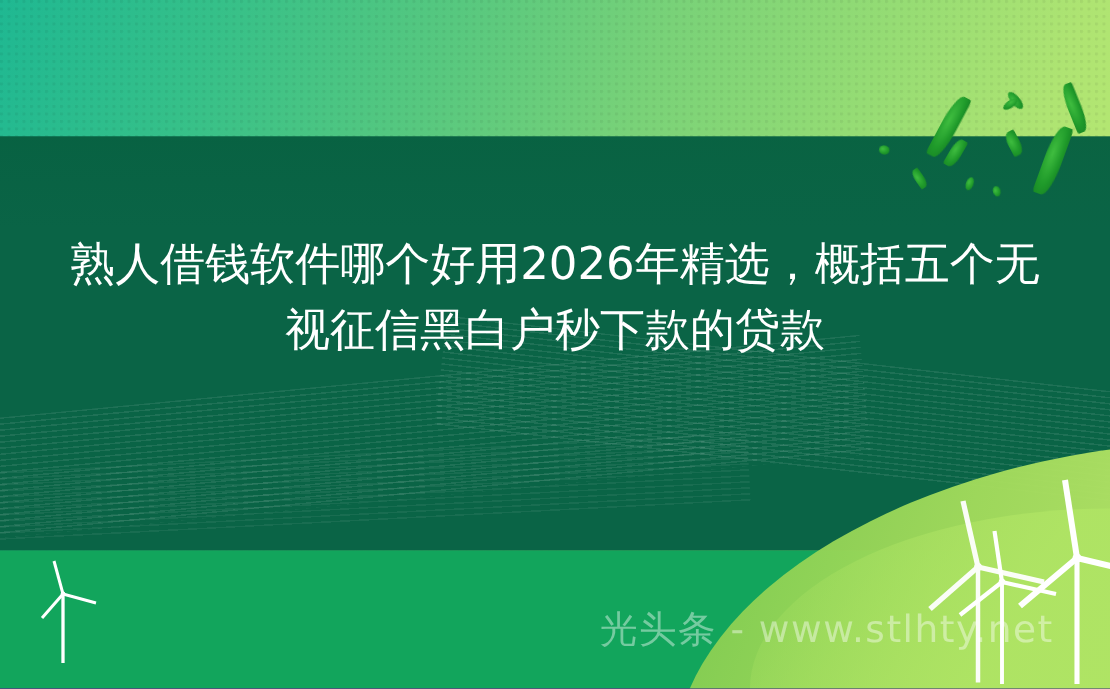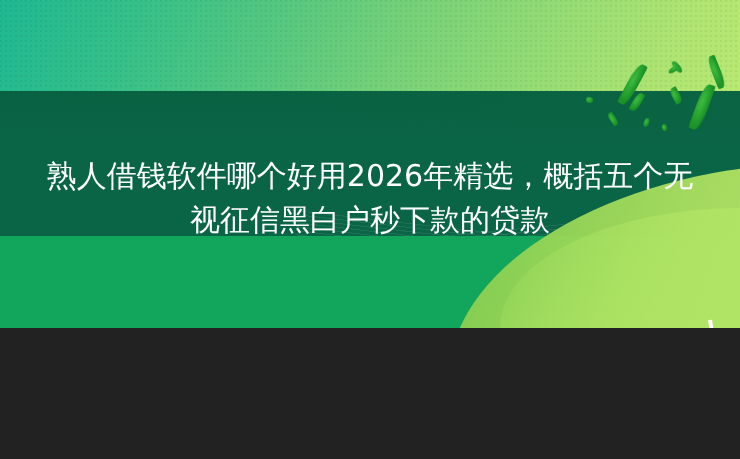--- a/index.html
+++ b/index.html
@@ -3,21 +3,21 @@
 <meta charset="utf-8">
 <style>
   html, body {
     margin: 0;
     padding: 0;
     background: #222;
   }
   #stage {
     position: relative;
     width: 740px;
-    height: 328px;
+    height: 459px;
     overflow: hidden;
     font-family: "DejaVu Sans", "Liberation Sans", sans-serif;
     background: #8b5cf6;
   }
 
   
   .bg-gradient {
     position: absolute;
     inset: 0;
     background: linear-gradient(110deg,
@@ -262,14 +262,15 @@
       <line x1="58" y1="52" x2="58" y2="136" stroke="#ffffff" stroke-width="3.4"></line>
       <line x1="58" y1="52" x2="50" y2="0" stroke="#ffffff" stroke-width="4"></line>
       <line x1="58" y1="52" x2="108" y2="64" stroke="#ffffff" stroke-width="4"></line>
       <line x1="58" y1="52" x2="20" y2="84" stroke="#ffffff" stroke-width="4"></line>
       <circle cx="58" cy="52" r="3" fill="#ffffff"></circle>
     </svg>
   </div>
 
   <div class="title">熟人借钱软件哪个好用2026年精选，概括五个无视征信黑白户秒下款的贷款</div>
 
+  <div class="watermark">光头条 - www.stlhty.net</div>
 
 </div>
 
 </body></html>

